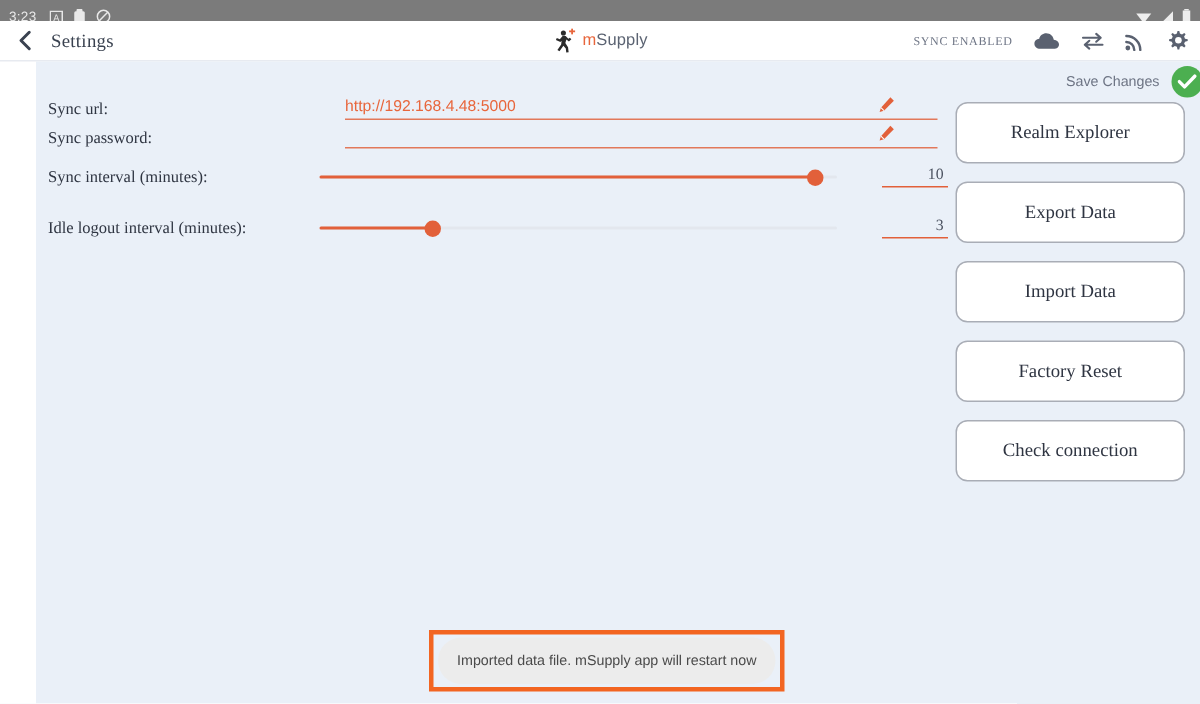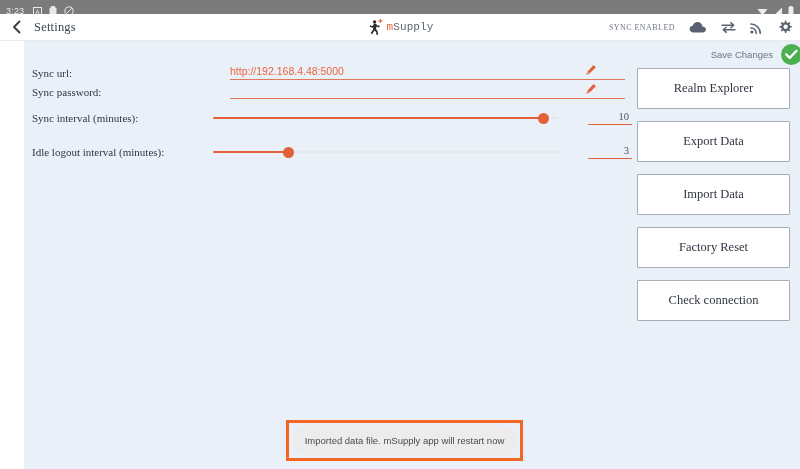--- a/index.html
+++ b/index.html
@@ -62,21 +62,21 @@
   }
   .header-center {
     position: absolute;
     left: 0; right: 0;
     display: flex; align-items: center; justify-content: center;
     gap: 3px;
     pointer-events: none;
   }
   .logo-mark { display: block; }
   .logo-text {
-    font-family: Liberation Mono, monospace;
+    font-family: Liberation Sans, sans-serif;
     font-size: 11px;
     color: #5b6372;
     letter-spacing: .1px;
   }
   .logo-text .m { color: #e8663c; }
   .header-right {
     position: absolute;
     right: 8px;
     display: flex; align-items: center; gap: 14px;
   }
@@ -221,21 +221,21 @@
     width: 153px;
     display: flex;
     flex-direction: column;
     gap: 12px;
   }
   .action-btn {
     width: 153px;
     height: 41px;
     background: #ffffff;
     border: 1px solid #a9adb6;
-    border-radius: 1px;
+    border-radius: 8px;
     font-family: "Liberation Serif", serif;
     font-size: 12.5px;
     color: #2f3542;
     cursor: pointer;
     display: flex;
     align-items: center;
     justify-content: center;
   }
 
   

